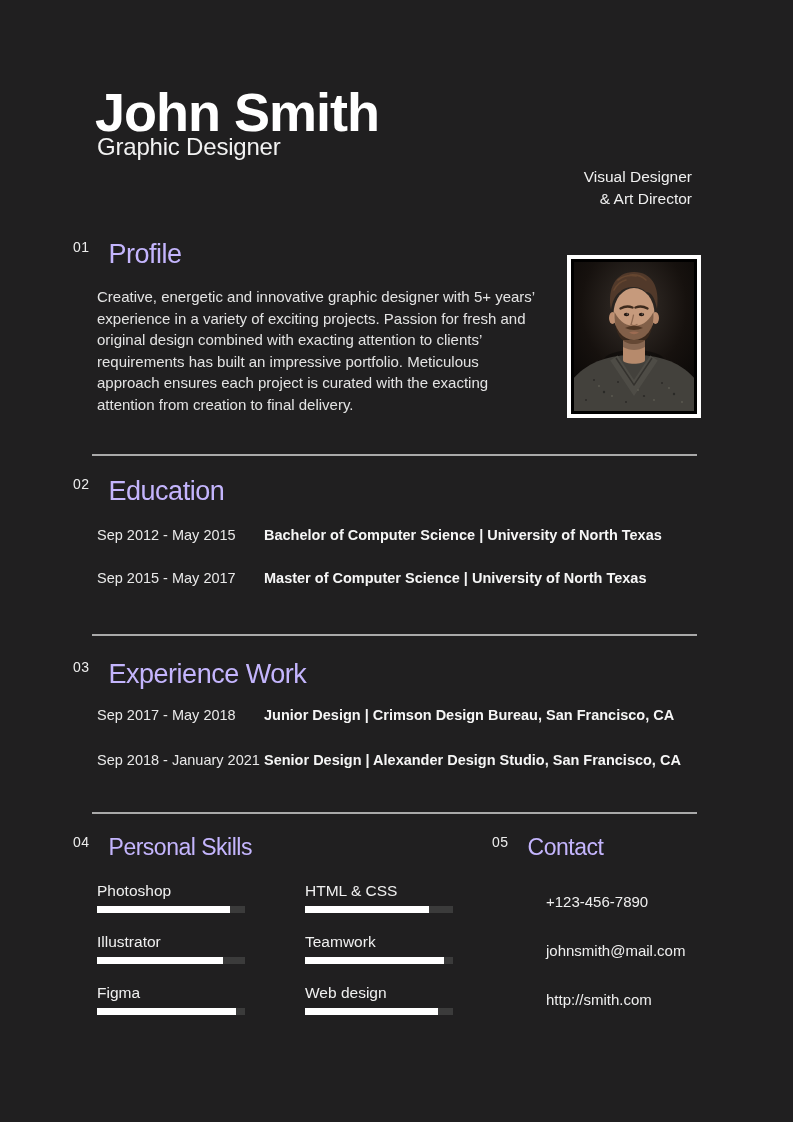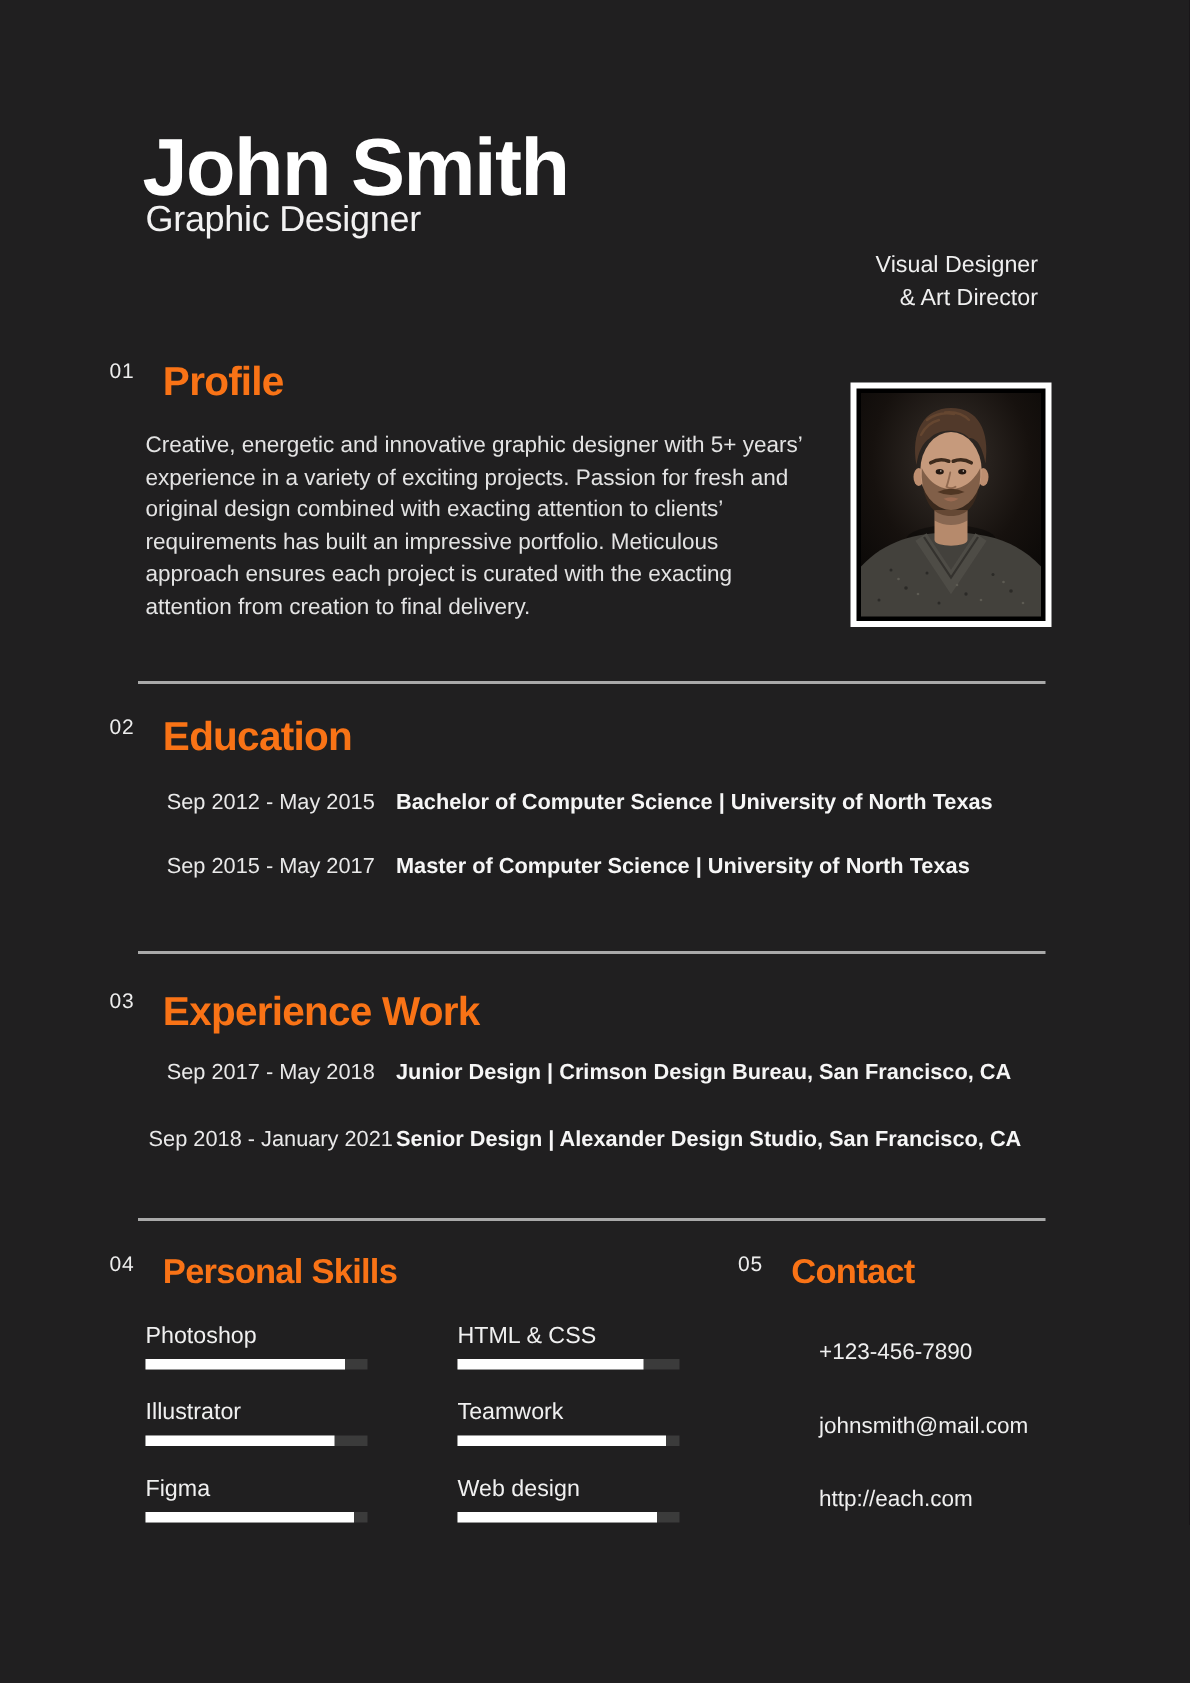--- a/index.html
+++ b/index.html
@@ -24,42 +24,42 @@
     color:#F2F2F2;
   }
   .tagline{
     position:absolute;right:101px;top:166px;
     text-align:right;font-size:15.5px;line-height:22px;font-weight:500;
     color:#EFEFEF;
   }
   
   .sec-head{position:absolute;display:flex;align-items:flex-start;gap:19px;}
   .sec-num{font-size:14px;font-weight:500;color:#EDEDED;margin-top:-1px;letter-spacing:0.5px;}
-  .sec-title{font-size:27px;line-height:28px;font-weight:700;letter-spacing:-0.5px;color:#f97316;}
+  .sec-title{font-size:27px;line-height:28px;font-weight:400;letter-spacing:-0.5px;color:#c4b5fd;}
   .sec-title.small{font-size:23px;line-height:24px;}
   
   .profile-text{
     position:absolute;left:97px;top:286px;width:448px;
     font-size:15px;line-height:21.5px;color:#E3E3E3;font-weight:400;
   }
   
   .photo-frame{
     position:absolute;left:567px;top:255px;width:134px;height:163px;
     background:#FFFFFF;padding:4px;box-sizing:border-box;
   }
   .photo-inner{width:100%;height:100%;background:#000;padding:3px;box-sizing:border-box;}
   .photo-inner svg{display:block;width:100%;height:100%;}
   
   .divider{position:absolute;left:92px;width:605px;height:1.5px;background:#A9A9A9;}
   
   .rows{position:absolute;left:97px;width:640px;}
   .row{display:flex;align-items:baseline;}
   .row + .row{margin-top:23px;}
   .rows.exp .row + .row{margin-top:25px;}
-  .row .dates{flex:0 0 167px;font-size:14.5px;line-height:20px;color:#E9E9E9;font-weight:400;text-align:center;}
+  .row .dates{flex:0 0 167px;font-size:14.5px;line-height:20px;color:#E9E9E9;font-weight:400;}
   .row .detail{font-size:14.5px;line-height:20px;font-weight:700;color:#F6F6F6;white-space:nowrap;}
   
   .skill-col{position:absolute;top:882px;width:160px;}
   .skill{margin-bottom:20px;}
   .skill-label{font-size:15.5px;line-height:18px;color:#F0F0F0;font-weight:400;margin-bottom:6px;}
   .bar-track{width:148px;height:7px;background:#3B3B3B;}
   .bar-fill{height:100%;background:#FFFFFF;}
   
   .contact-items{position:absolute;left:546px;top:893px;}
   .contact-item{font-size:15px;line-height:18px;color:#EFEFEF;margin-bottom:31px;text-decoration:none;display:block;}
@@ -227,16 +227,16 @@
     </div>
   </div>
 
   <div class="sec-head" style="left:492px;top:835px;">
     <span class="sec-num">05</span>
     <span class="sec-title small">Contact</span>
   </div>
   <div class="contact-items">
     <a class="contact-item">+123-456-7890</a>
     <a class="contact-item">johnsmith@mail.com</a>
-    <a class="contact-item">http://each.com</a>
+    <a class="contact-item">http://smith.com</a>
   </div>
 
 </div>
 
 </body></html>

